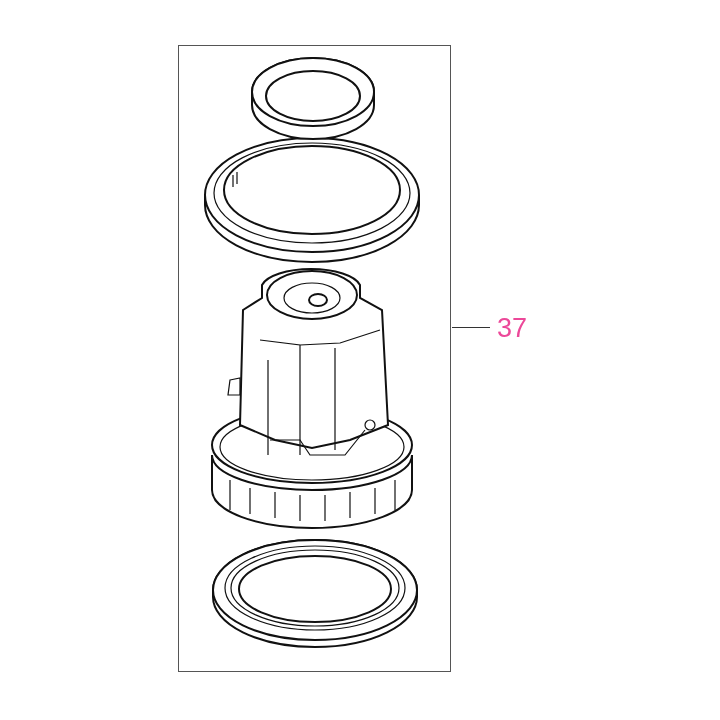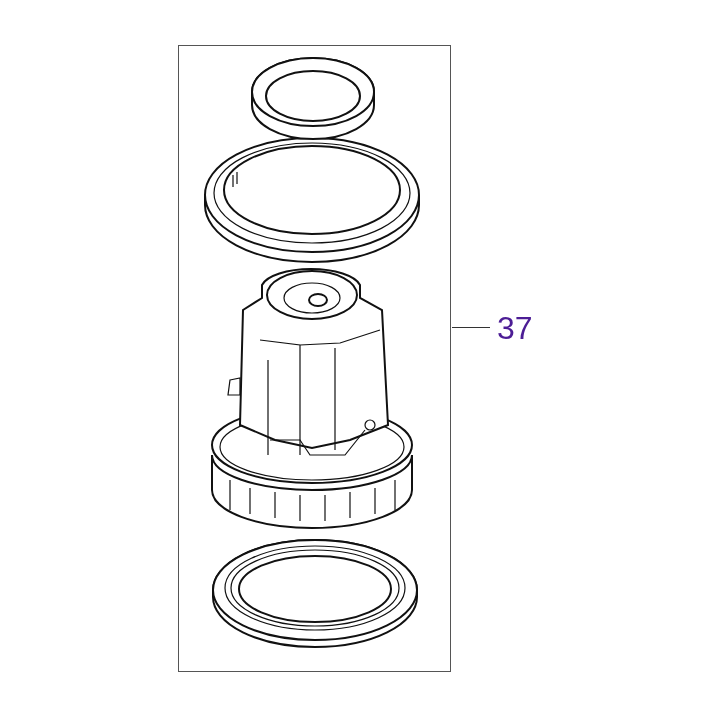--- a/index.html
+++ b/index.html
@@ -1,19 +1,19 @@
 <!DOCTYPE html>
 <html><head>
   <meta charset="utf-8">
   <style>
     html, body { margin: 0; padding: 0; background: #ffffff; }
     body { width: 720px; height: 720px; position: relative; overflow: hidden; font-family: "Liberation Sans", sans-serif; }
     .frame { position: absolute; left: 178px; top: 45px; width: 273px; height: 627px; border: 1.5px solid #555555; box-sizing: border-box; }
     .leader { position: absolute; left: 452px; top: 327px; width: 38px; height: 0; border-top: 1.2px solid #333333; }
-    .callout { position: absolute; left: 497px; top: 312px; font-size: 32px; color: #4c1d95; line-height: 32px; }
+    .callout { position: absolute; left: 497px; top: 312px; font-size: 27px; color: #ec4899; line-height: 32px; }
     svg.art { position: absolute; left: 0; top: 0; }
     .stroke { fill: none; stroke: #111111; stroke-width: 2; }
     .thin { fill: none; stroke: #111111; stroke-width: 1.2; }
     .fillw { fill: #ffffff; stroke: #111111; stroke-width: 2; }
   </style>
 </head>
 <body>
 
 <div class="frame"></div>
 

